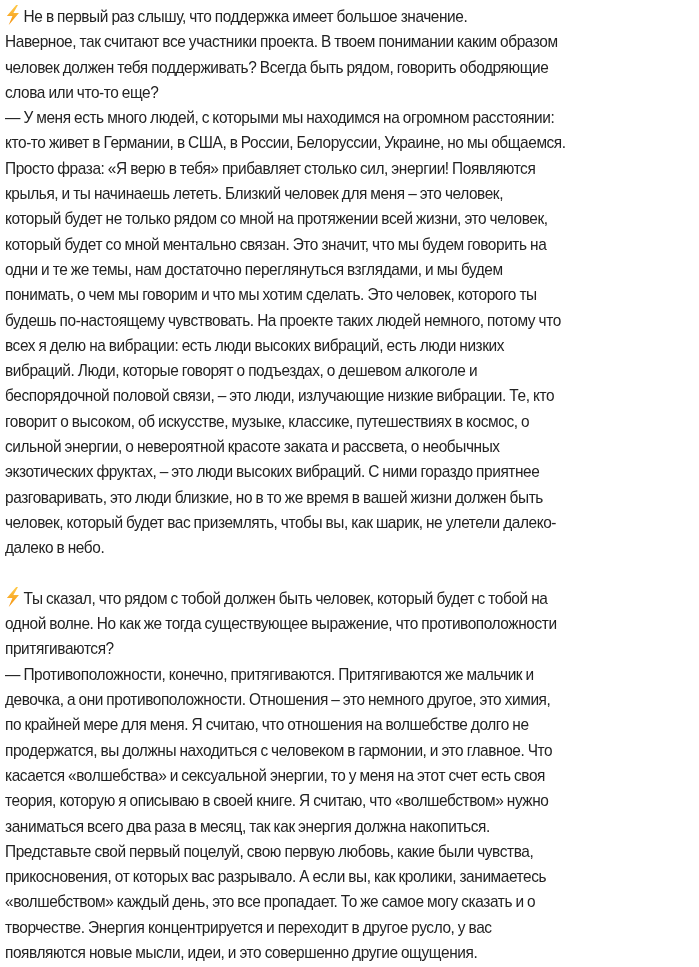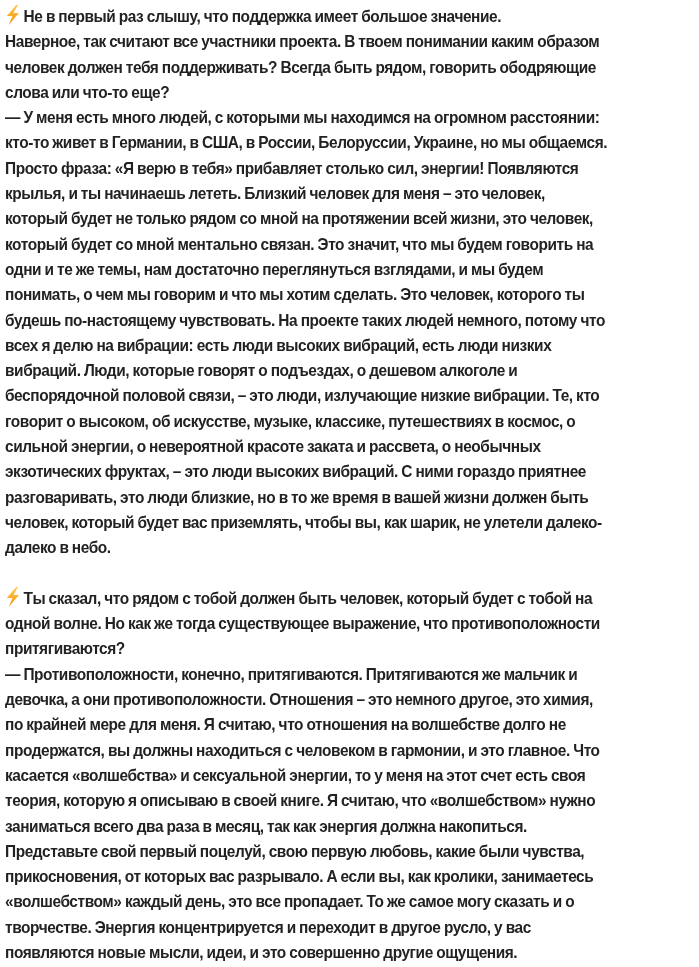--- a/index.html
+++ b/index.html
@@ -2,21 +2,21 @@
 <html><head>
 <meta charset="utf-8">
 <style>
   html, body { margin: 0; padding: 0; background: #ffffff; }
   body {
     width: 699px; height: 967px; overflow: hidden;
     font-family: "Liberation Sans", "DejaVu Sans", sans-serif;
     color: #222222;
   }
   .article {
-    position: absolute; left: 5px; top: 4px; width: 690px; font-weight: bold;
+    position: absolute; left: 5px; top: 4px; width: 690px;
   }
   .para {
     margin: 0;
     font-size: 16.6px;
     line-height: 25.3px;
     letter-spacing: -0.45px;
     word-spacing: -0.5px;
     transform: scaleX(0.93);
     transform-origin: left top;
     width: 742px;

